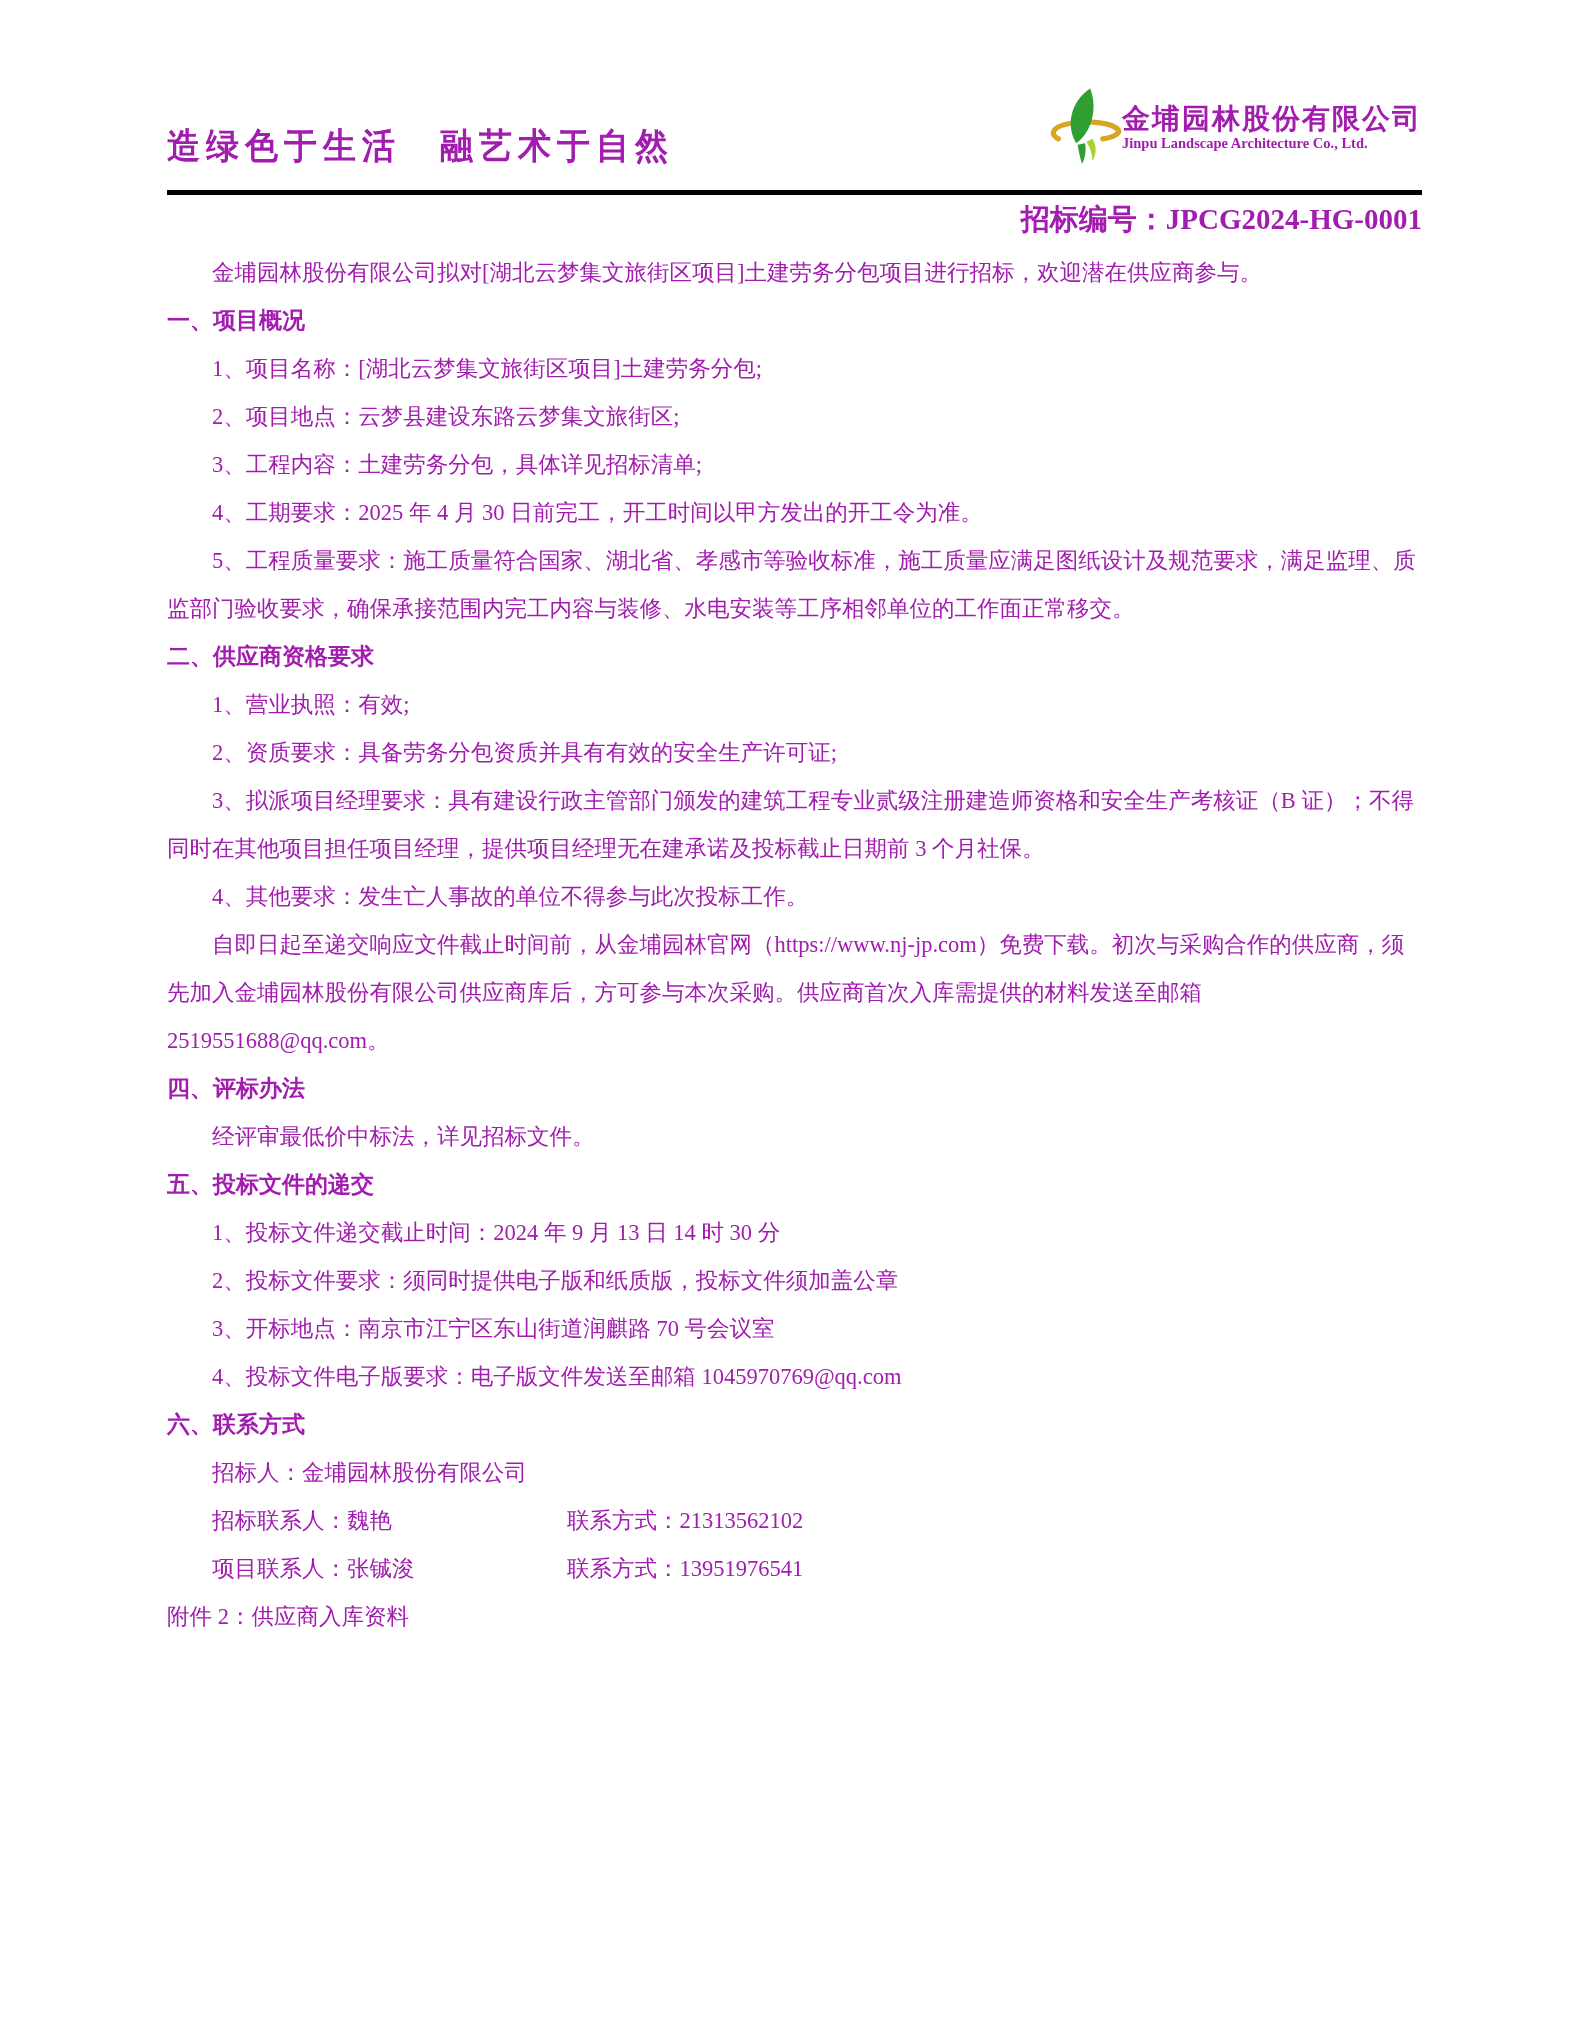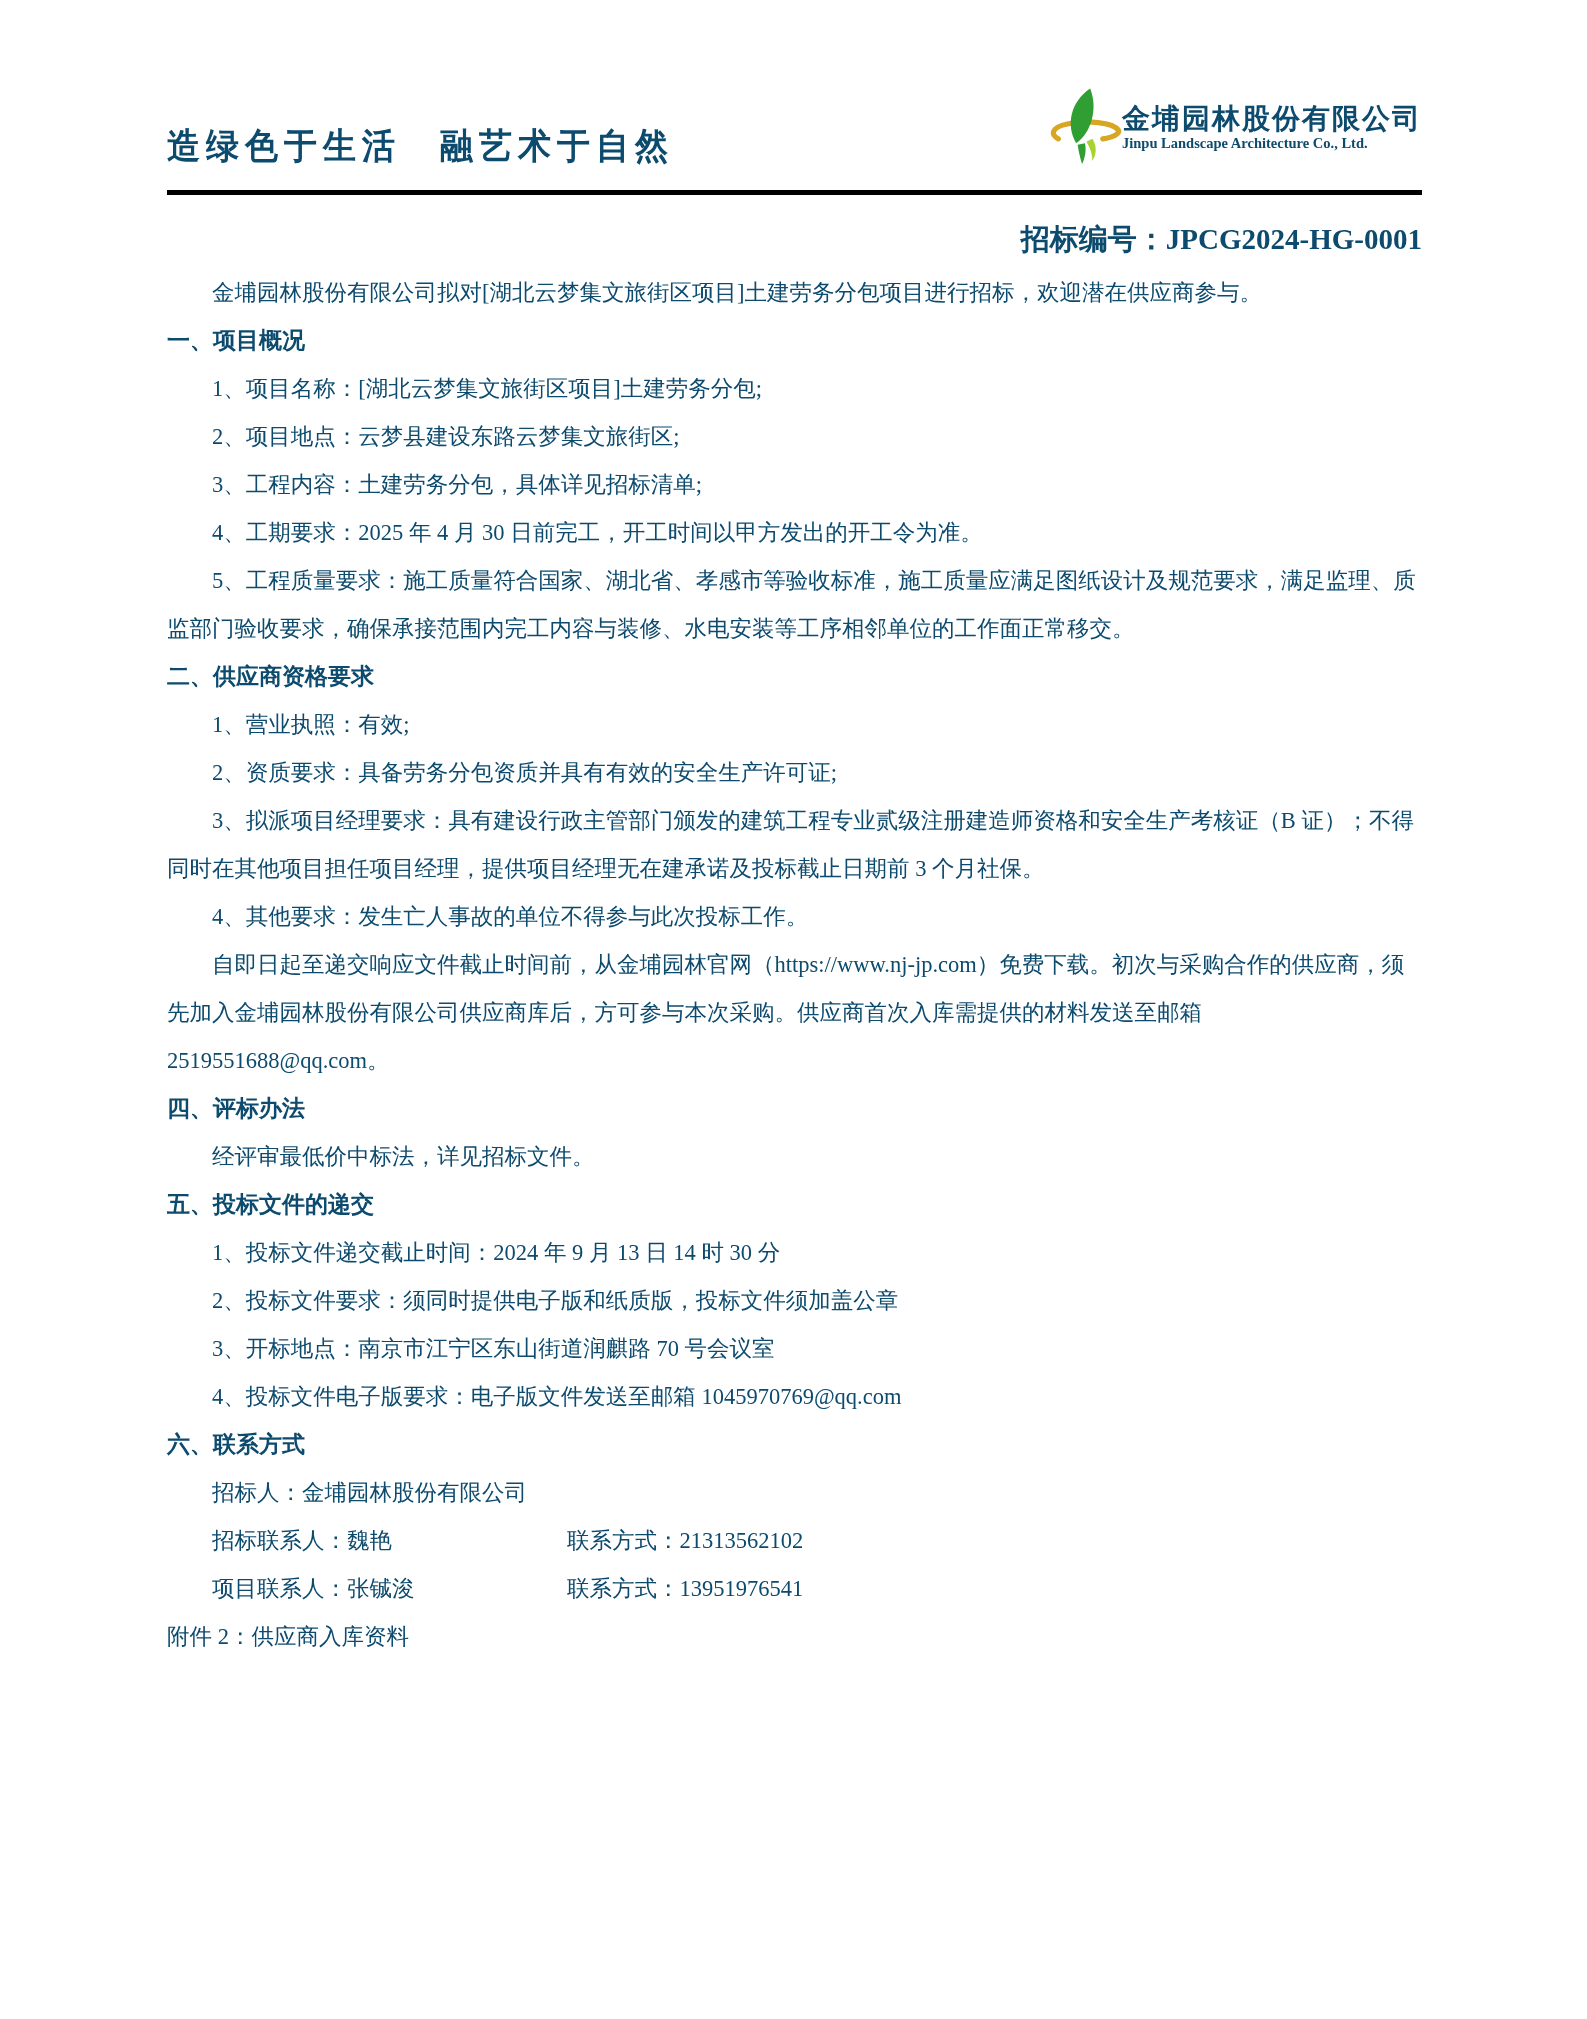--- a/index.html
+++ b/index.html
@@ -2,38 +2,38 @@
 <html><head>
 <meta charset="utf-8">
 <style>
   * { margin: 0; padding: 0; box-sizing: border-box; }
   html, body { background: #ffffff; }
   .page {
     width: 1587px; height: 1652px;
     background: #ffffff;
     padding: 95px 165px 0 167px;
     font-family: "Liberation Serif", "DejaVu Serif", serif;
-    color: #0c4a6e;
+    color: #a21caf;
     overflow: hidden;
     position: relative;
   }
   .header { display: flex; justify-content: space-between; align-items: flex-end; height: 78px; }
   .slogan {
     font-family: "DejaVu Sans", sans-serif;
     font-size: 33px; font-weight: 900; letter-spacing: 6px;
     transform: scaleY(1.08); transform-origin: left bottom;
     white-space: nowrap; padding-bottom: 2px;
   }
   .logo { display: flex; align-items: center; padding-bottom: 6px; }
   .logo-mark { width: 74px; height: 80px; flex: 0 0 auto; }
   .logo-text { display: flex; flex-direction: column; line-height: 1.15; }
   .logo-cn { font-family: "DejaVu Sans", sans-serif; font-size: 28px; font-weight: bold; letter-spacing: 2px; white-space: nowrap; }
   .logo-en { font-family: "Liberation Serif", serif; font-size: 14.5px; font-weight: bold; white-space: nowrap; }
   .rule { height: 5px; background: #000; margin-top: 17px; }
-  .tender-no { text-align: right; font-size: 29px; font-weight: bold; line-height: 40px; margin-top: 24px; }
+  .tender-no { text-align: right; font-size: 29px; font-weight: bold; line-height: 40px; margin-top: 4px; }
   .body { margin-top: 10px; font-size: 22.5px; line-height: 48px; }
   .body p { margin: 0; }
   .indent { text-indent: 2em; }
   .sec-heading { font-size: 23px; font-weight: bold; line-height: 48px; margin-top: 9px; }
   .contact-row { display: flex; }
   .contact-row .c-name { width: 400px; text-indent: 2em; flex: 0 0 auto; }
   .attachment { text-indent: 0; }
 </style>
 </head>
 <body>

